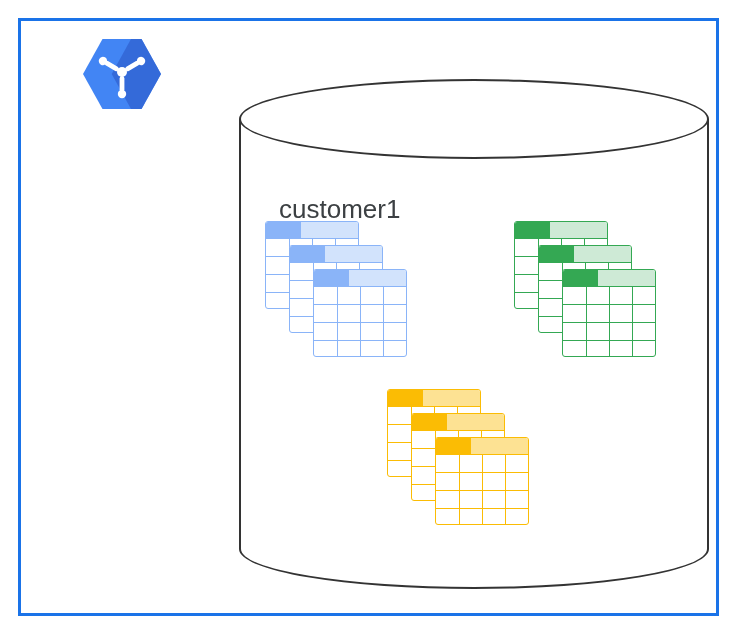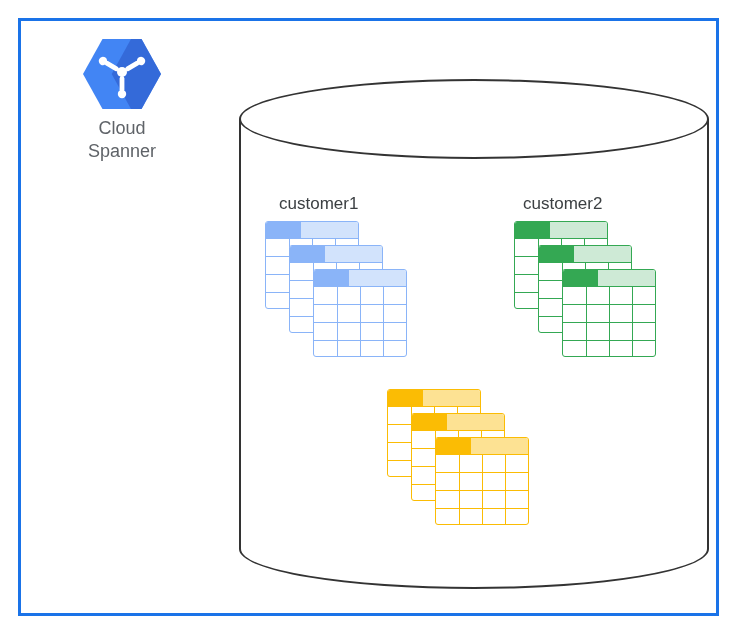--- a/index.html
+++ b/index.html
@@ -54,21 +54,21 @@
     position: absolute;
     left: 2px; top: 68px;
     width: 466px; height: 402px;
     background: #fff;
     z-index: 1;
   }
   .cyl .content { position:absolute; left:0; top:0; width:100%; height:100%; z-index:3; }
 
   .group-label {
     position: absolute;
-    font-size: 17px;
+    font-size: 26px;
     color: #3c4043;
   }
   .stack { position: absolute; width: 150px; height: 140px; }
   .tbl {
     position: absolute;
     width: 94px;
     height: 88px;
     background: #fff;
     border: 1.6px solid;
     border-radius: 3px;
@@ -136,22 +136,20 @@
             <rect x="-2.4" y="4" width="4.8" height="16" rx="2.4" transform="rotate(240)"></rect>
           </g>
           <g>
             <circle cx="0" cy="22" r="4.2"></circle>
             <circle cx="0" cy="22" r="4.2" transform="rotate(120)"></circle>
             <circle cx="0" cy="22" r="4.2" transform="rotate(240)"></circle>
           </g>
         </g>
       </svg>
     </span>
-    <div class="lbl" style="white-space:pre-line">Cloud
-Spanner</div>
   </div>
 
   <div class="cyl">
     <div class="bot"></div>
     <div class="body"></div>
     <div class="cover"></div>
     <div class="top"></div>
 
     <div class="content">
 
@@ -185,21 +183,20 @@
             </div>
           <div class="vline" style="left:23px"></div>
             <div class="vline" style="left:46px"></div>
             <div class="vline" style="left:69px"></div>
           <div class="hline" style="top:34px"></div>
             <div class="hline" style="top:52px"></div>
             <div class="hline" style="top:70px"></div>
         </div>
       </div>
 
-      <div class="group-label" style="left:284px; top:115px;">customer2</div>
       <div class="stack green" style="left:275px; top:142px;">
         <div class="tbl" style="left:0; top:0;">
           <div class="hdr">
               <div class="tab"></div>
             </div>
           <div class="vline" style="left:23px"></div>
             <div class="vline" style="left:46px"></div>
             <div class="vline" style="left:69px"></div>
           <div class="hline" style="top:34px"></div>
             <div class="hline" style="top:52px"></div>

